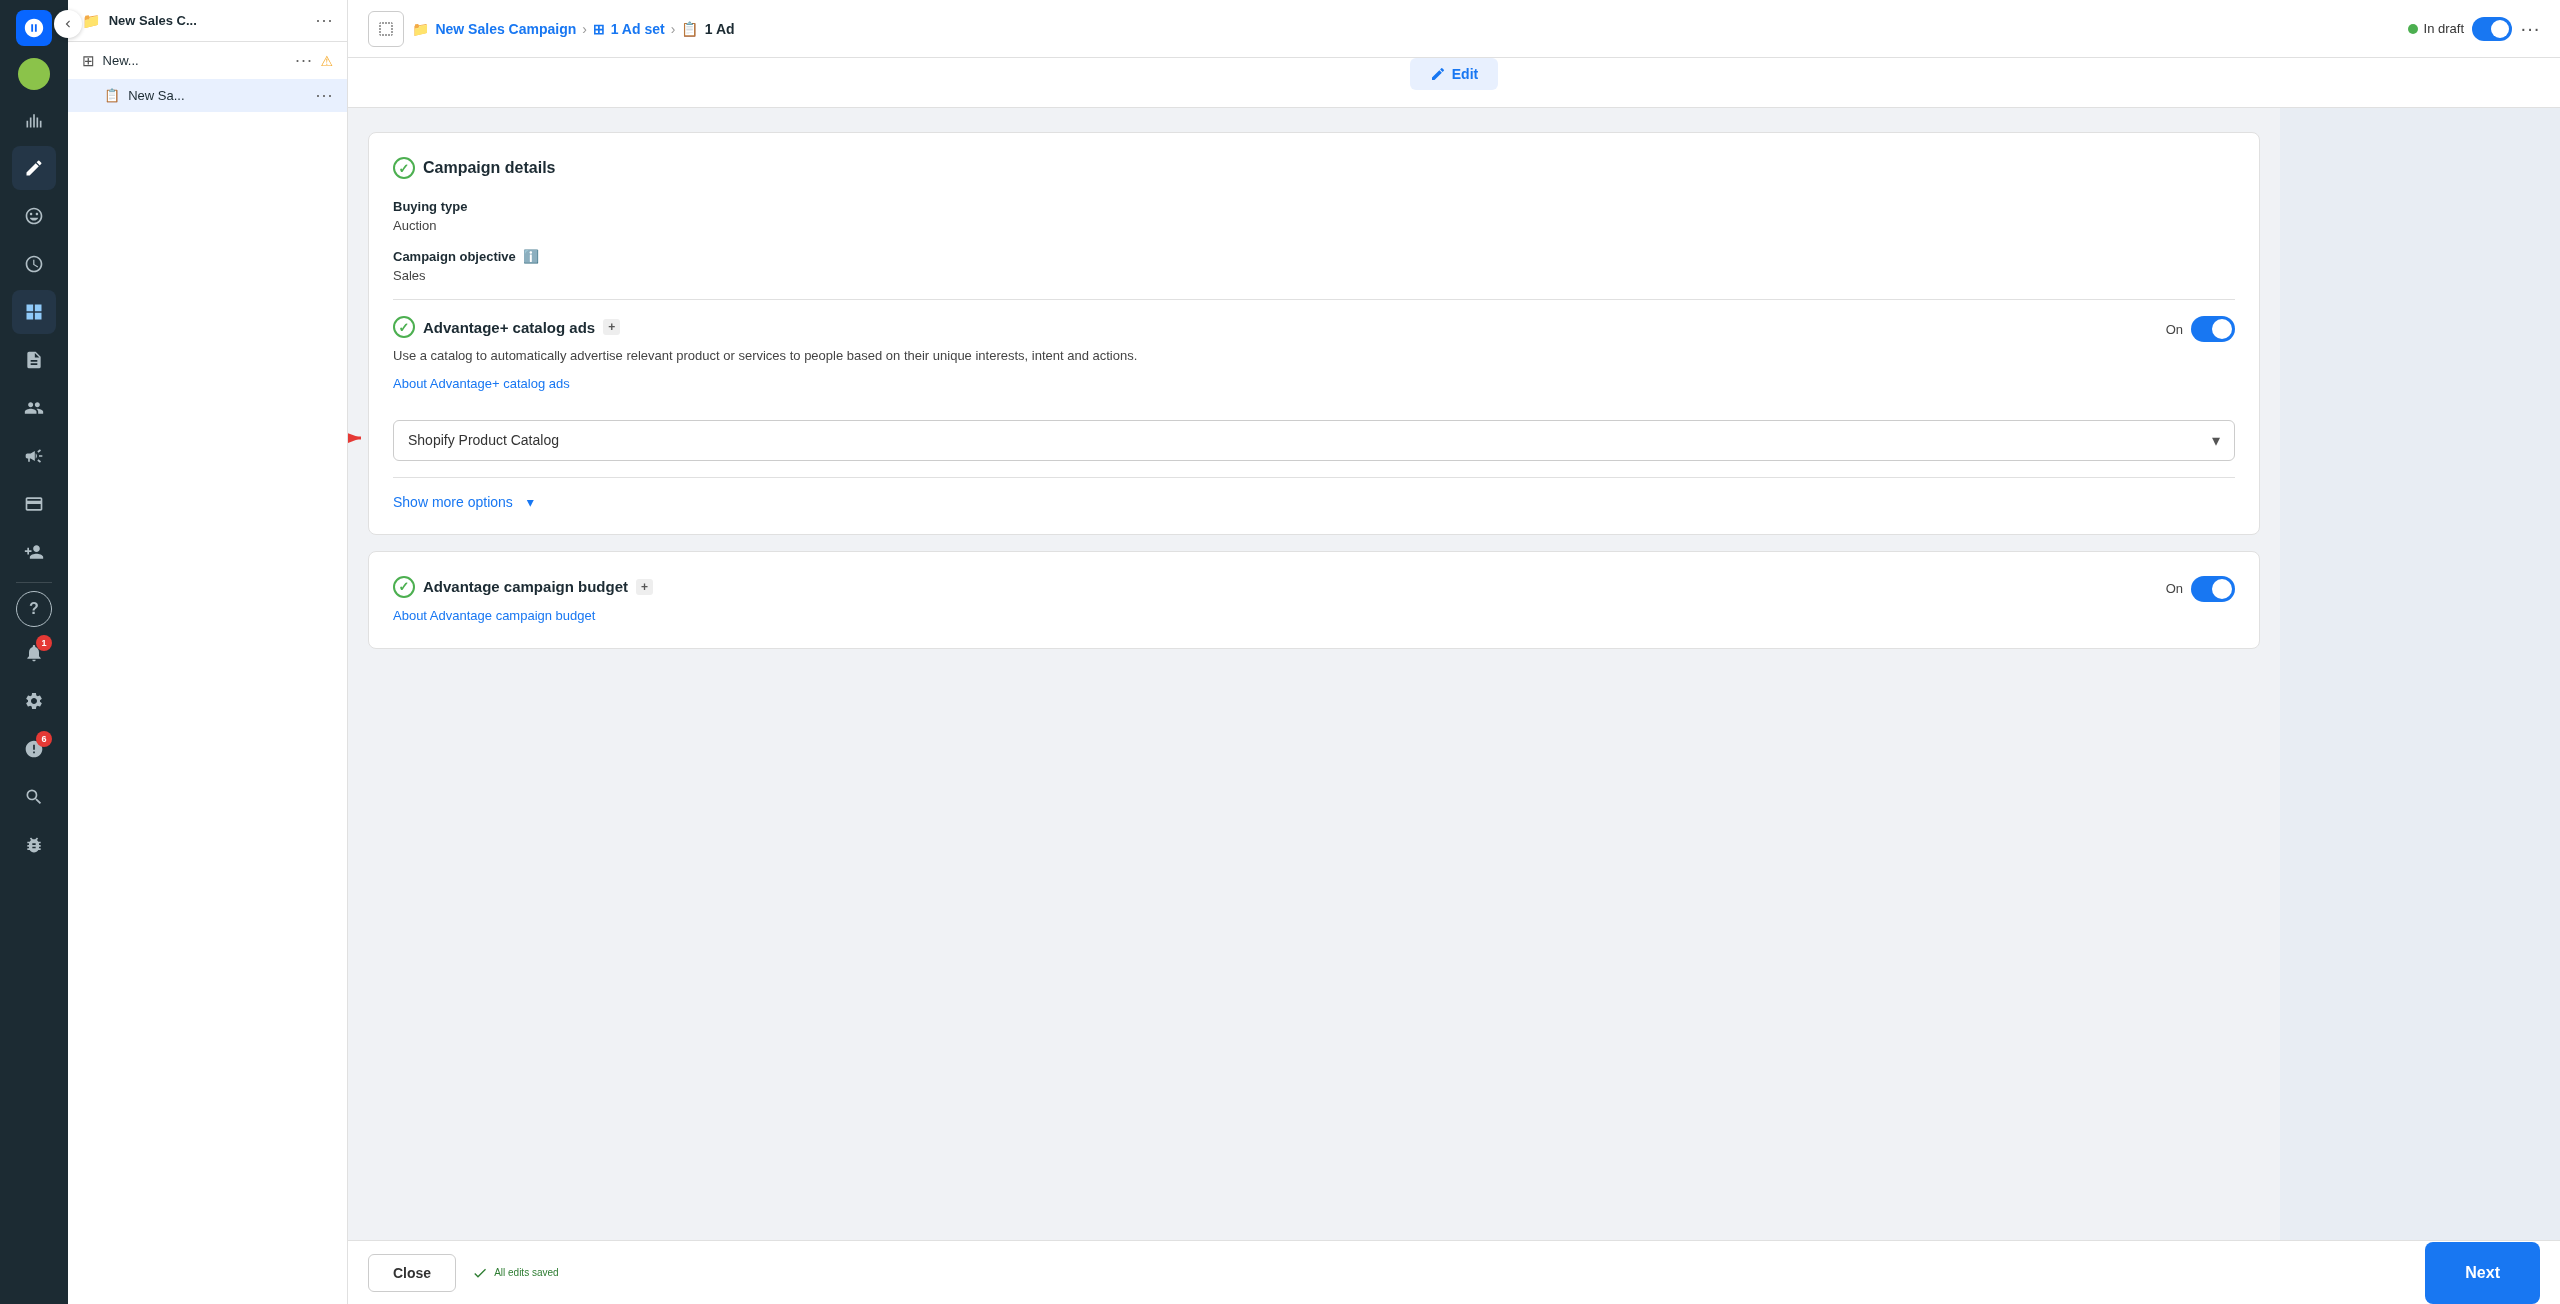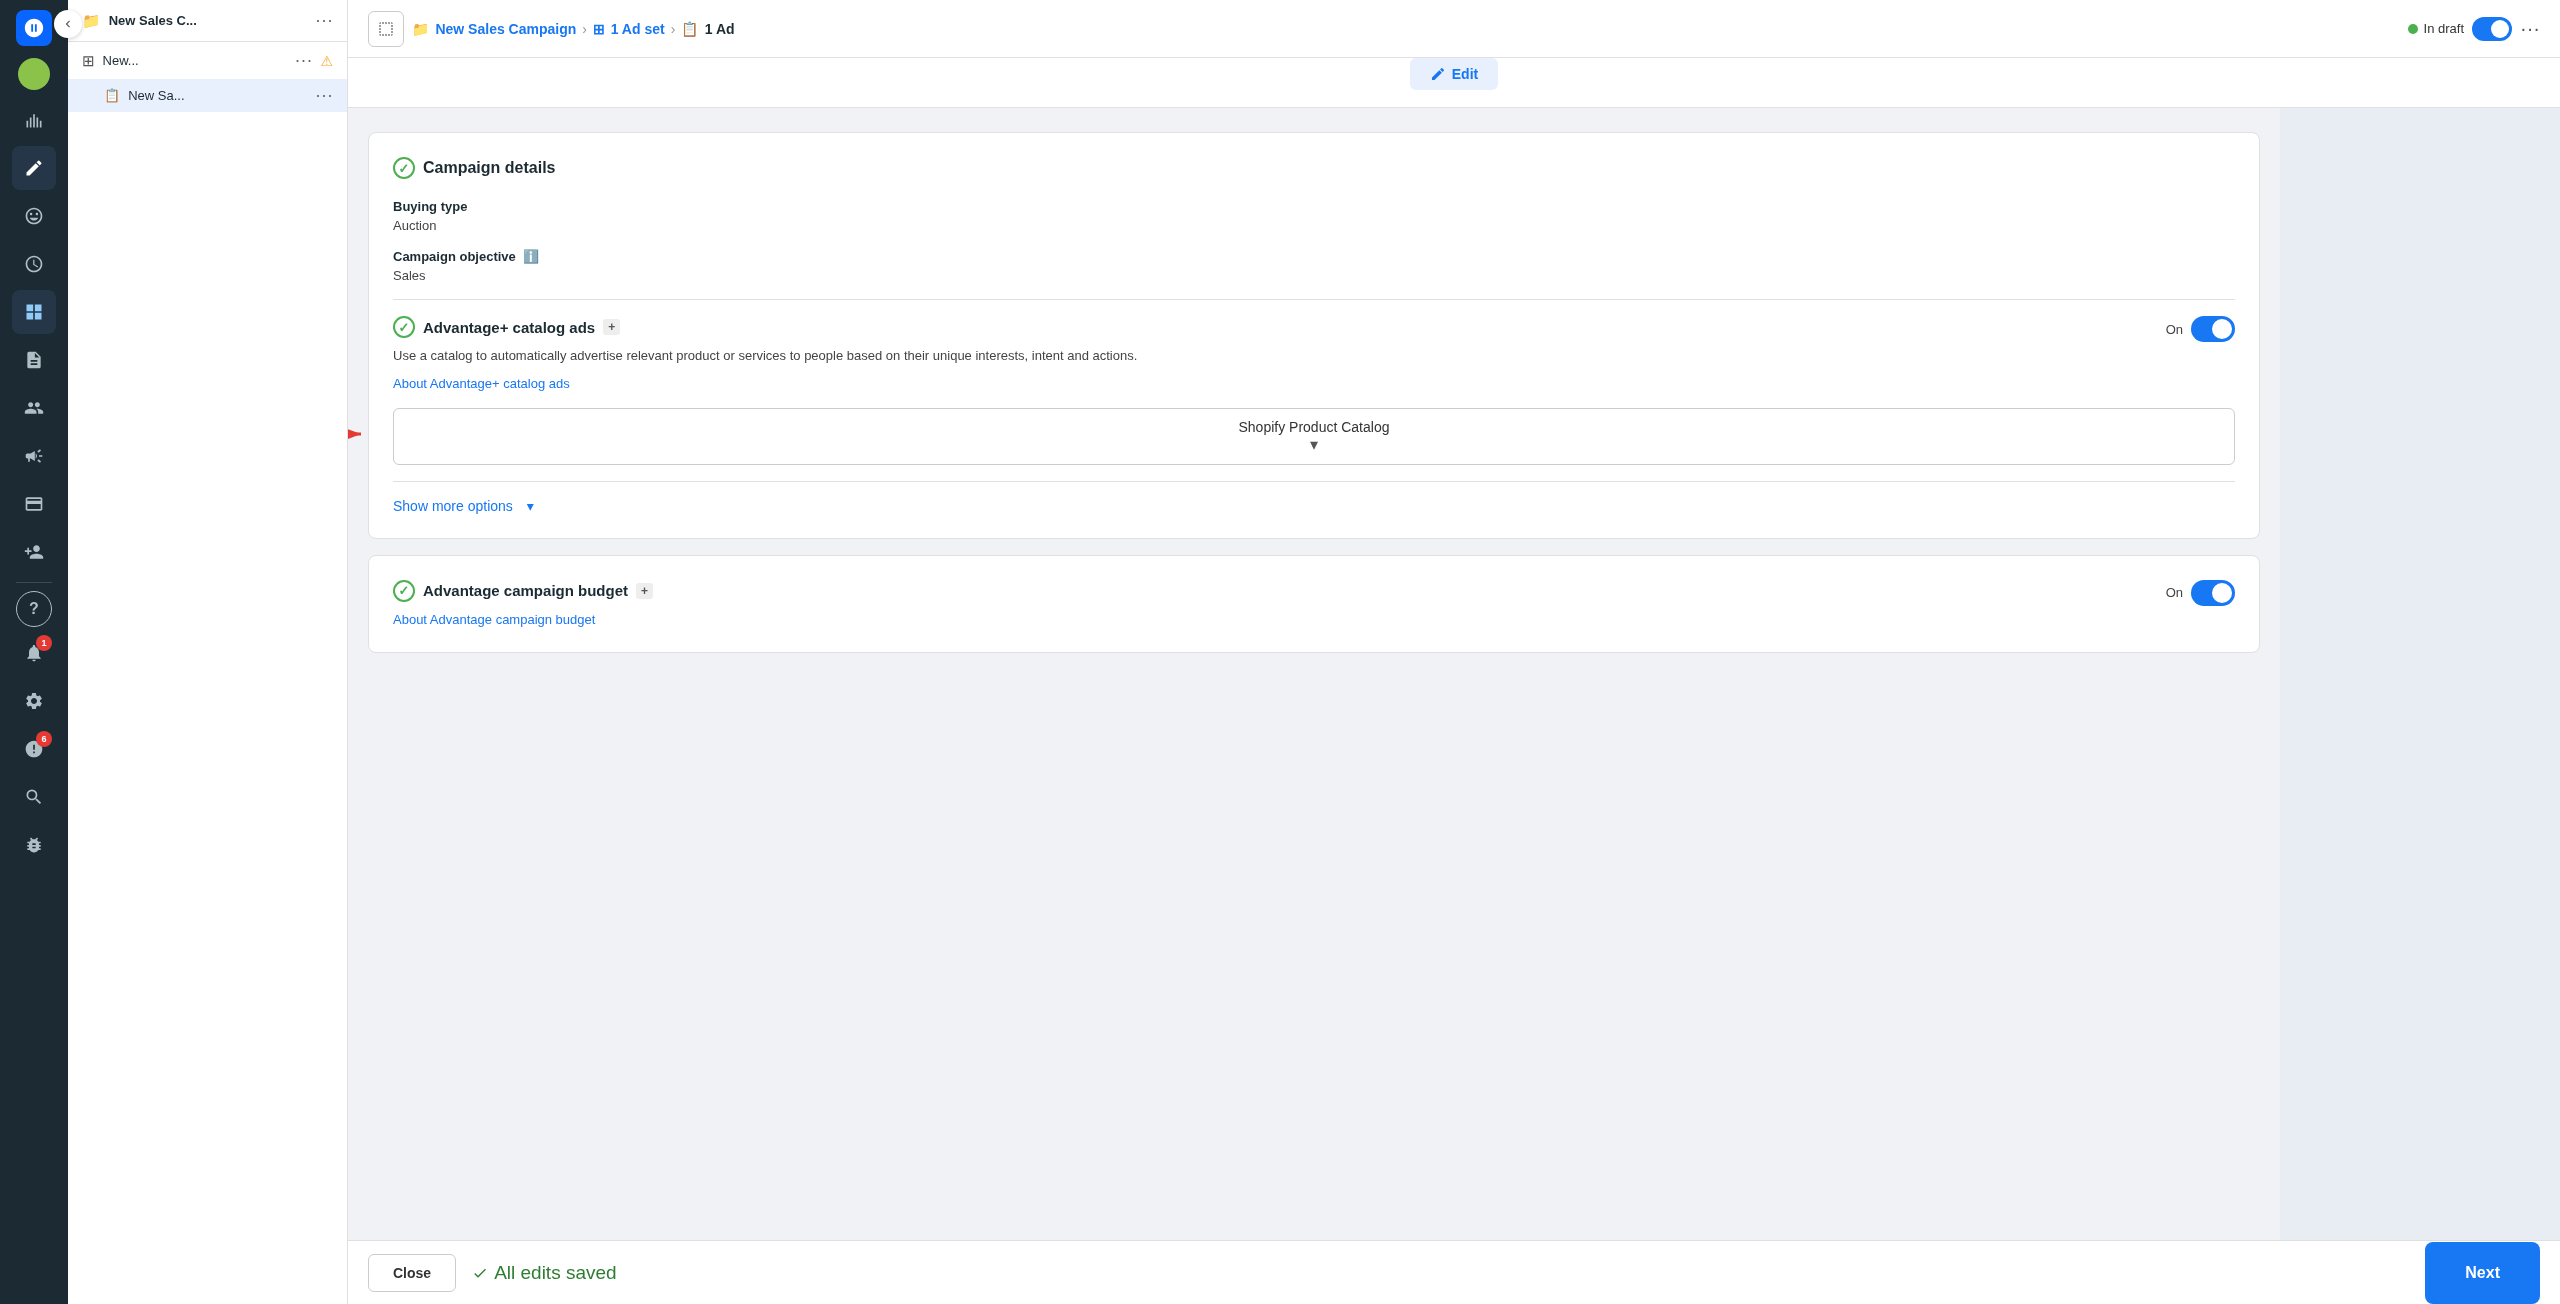--- a/index.html
+++ b/index.html
@@ -341,23 +341,22 @@
     
     .dropdown-select {
       width: 100%;
       border: 1px solid #ccc;
       border-radius: 6px;
       padding: 10px 14px;
       font-size: 14px;
       color: #333;
       display: flex; align-items: center; justify-content: space-between;
       cursor: pointer;
-      margin-top: 16px;
-      background: #fff;
-      flex-direction: column;
+      margin-top: 28px;
+      background: #fff;
     }
     .dropdown-arrow { color: #555; font-size: 16px; }
 
     
     .show-more-link {
       color: #1877f2; font-size: 14px; cursor: pointer;
       display: flex; align-items: center; gap: 14px;
       margin-top: 16px;
     }
 
@@ -382,21 +381,21 @@
       border-radius: 6px;
       background: #fff;
       font-size: 14px;
       font-weight: 700;
       cursor: pointer;
       color: #333;
     }
     .footer-saved {
       display: flex; align-items: center; gap: 6px;
       color: #2e7d32;
-      font-size: 19px;
+      font-size: 10px;
       margin-left: 16px;
     }
     .footer-next-btn {
       margin-left: auto;
       padding: 22px 40px;
       background: #1877f2;
       color: #fff;
       border: none;
       border-radius: 8px;
       font-size: 16px;

